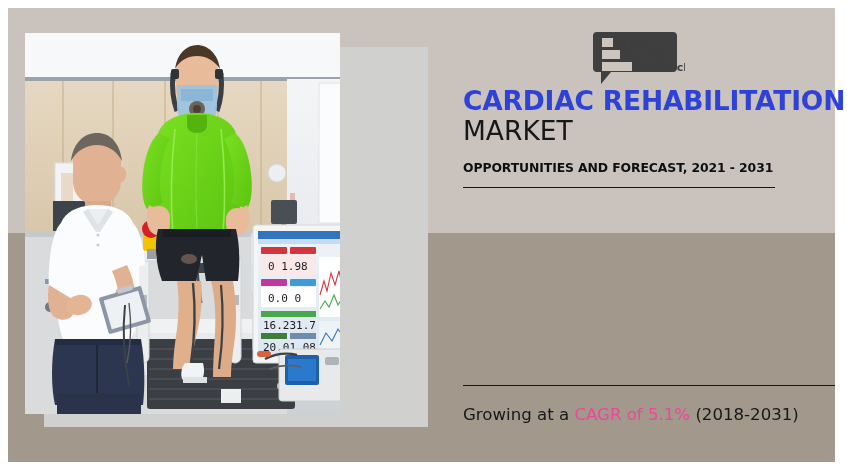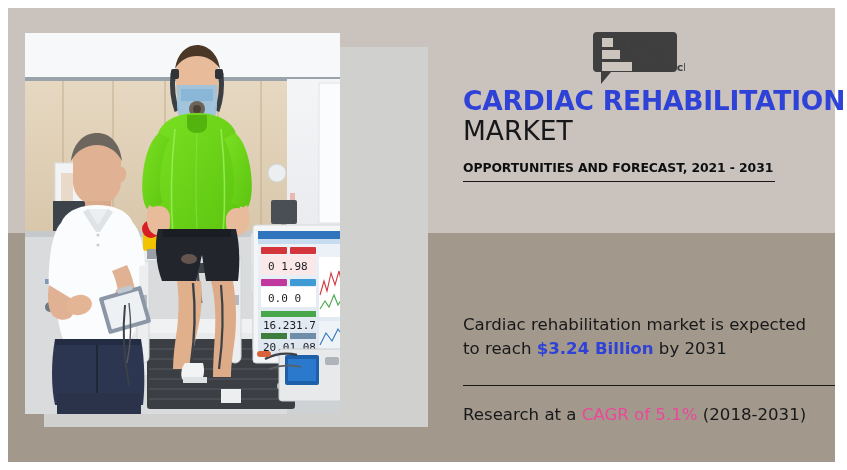--- a/index.html
+++ b/index.html
@@ -20,21 +20,21 @@
   
   .right{position:absolute;left:455px;top:8px;width:380px;height:454px;}
 
   .logo-wrap{position:absolute;left:130px;top:22px;width:100px;height:56px;}
   .logo-wrap svg{display:block;}
 
   .title-block{position:absolute;left:8px;top:79px;width:372px;}
   .t-line1{font-size:26.5px;font-weight:bold;color:#2e42d8;letter-spacing:-0.2px;line-height:1.08;white-space:nowrap;}
   .t-line2{font-size:26.5px;font-weight:normal;color:#17181a;letter-spacing:0px;line-height:1.12;}
 
-  .subtitle{position:absolute;left:8px;top:152px;width:312px;font-size:12.4px;font-weight:bold;color:#0e0f10;letter-spacing:-0.1px;padding-bottom:6px;border-bottom:1.6px solid #15161a;white-space:nowrap;}
+  .subtitle{position:absolute;left:8px;top:152px;width:312px;font-size:12.4px;font-weight:bold;color:#0e0f10;letter-spacing:-0.1px;padding-bottom:12px;border-bottom:1.6px solid #15161a;white-space:nowrap;}
 
   .stat-one{position:absolute;left:8px;top:305px;width:362px;font-size:16.6px;color:#17181a;line-height:1.47;}
   .stat-one .hl{color:#2e42d8;font-weight:bold;}
 
   .divider{position:absolute;left:8px;top:377px;width:372px;height:0;border-top:1.8px solid #17181a;}
 
   .stat-two{position:absolute;left:8px;top:395px;width:372px;font-size:16.6px;color:#17181a;line-height:1.47;white-space:nowrap;}
   .stat-two .hl{color:#ec4899;font-weight:normal;}
 </style>
 </head>
@@ -317,24 +317,21 @@
       </svg>
     </div>
 
     <div class="title-block">
       <div class="t-line1">CARDIAC REHABILITATION</div>
       <div class="t-line2">MARKET</div>
     </div>
 
     <div class="subtitle">OPPORTUNITIES AND FORECAST, 2021 - 2031</div>
 
-    <div class="stat-one">
-      <span>Cardiac rehabilitation market is expected to reach </span><span class="hl">$3.24 Billion</span><span> by 2031</span>
-    </div>
 
     <div class="divider"></div>
 
     <div class="stat-two">
-      <span>Research at a </span><span class="hl">CAGR of 5.1%</span><span> (2018-2031)</span>
+      <span>Growing at a </span><span class="hl">CAGR of 5.1%</span><span> (2018-2031)</span>
     </div>
 
   </div>
 </div>
 
 </body></html>

